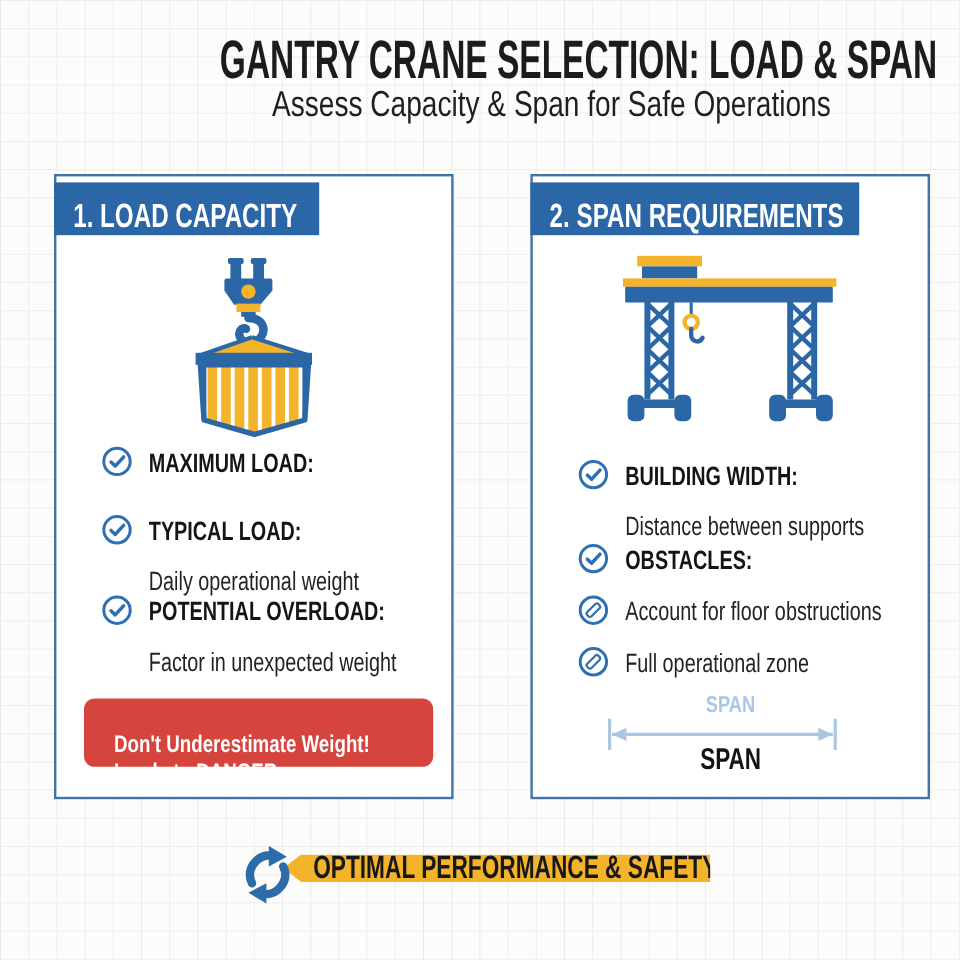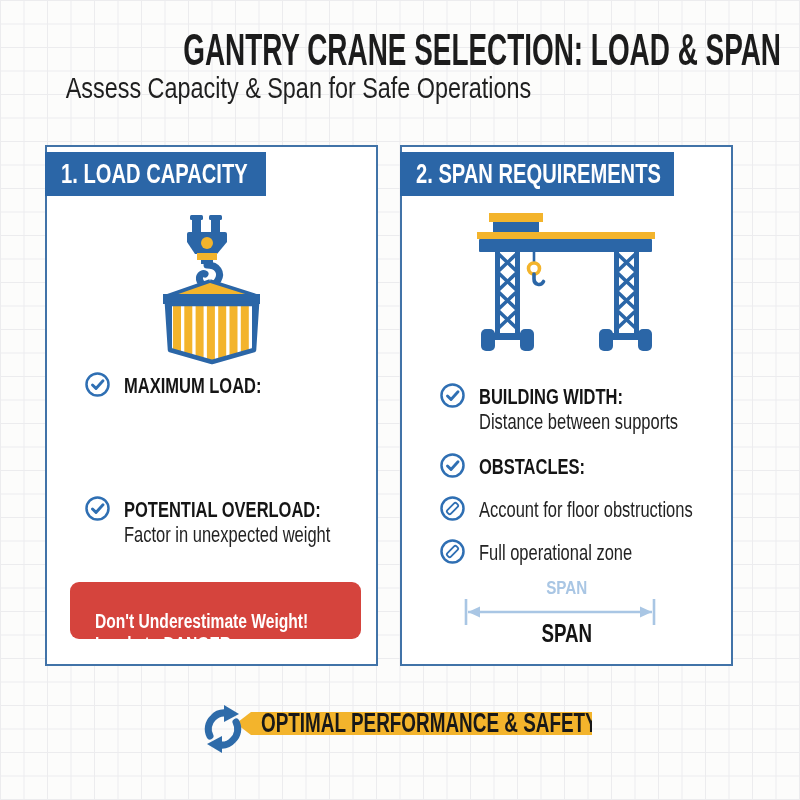--- a/index.html
+++ b/index.html
@@ -5,35 +5,35 @@
   html,body{margin:0;padding:0;}
   body{width:800px;height:800px;font-family:"Liberation Sans",sans-serif;-webkit-font-smoothing:antialiased;}
   .canvas{position:relative;width:800px;height:800px;overflow:hidden;background-color:#fcfcfb;
     background-image:linear-gradient(to right,#ececee 1px,transparent 1px),
                      linear-gradient(to bottom,#ececee 1px,transparent 1px);
     background-size:23.5px 23.5px;}
   .cx{display:inline-block;white-space:nowrap;transform-origin:center center;}
   .cl{display:inline-block;white-space:nowrap;transform-origin:left top;}
   .title{position:absolute;top:24px;left:0;width:800px;text-align:center;font-weight:700;font-size:45px;color:#1c1c1c;}
   .title .cx{transform:scaleX(.62);}
-  .subtitle{position:absolute;top:71px;left:0;width:758px;text-align:left;font-weight:400;font-size:30px;color:#1f1f1f;}
+  .subtitle{position:absolute;top:71px;left:0;width:758px;text-align:right;font-weight:400;font-size:30px;color:#1f1f1f;}
   .subtitle .cx{transform:scaleX(.78);}
   .card{position:absolute;top:145px;width:333px;height:521px;background:#ffffff;border:2.5px solid #4173a8;box-sizing:border-box;}
   .card-left{left:45px;}
-  .card-right{left:400px;}
-  .card-hd{position:absolute;top:5px;left:-2.5px;height:44px;background:#2b66a7;color:#fff;display:flex;align-items:center;padding-left:16px;box-sizing:border-box;}
+  .card-right{left:442px;}
+  .card-hd{position:absolute;top:5px;left:-2.5px;height:44px;background:#2b66a7;color:#fff;display:flex;align-items:flex-end;padding-left:16px;box-sizing:border-box;}
   .card-left .card-hd{width:221px;}
   .card-right .card-hd{width:274px;}
   .card-hd .cl{font-size:28px;font-weight:700;transform:scaleX(.72);}
   .illus{position:absolute;left:50%;transform:translateX(-50%);}
   .item{position:absolute;left:37px;display:flex;align-items:flex-start;gap:13px;}
   .item .ic{width:27px;height:27px;flex:none;margin-top:-3px;}
   .lbl{font-size:22px;font-weight:700;color:#151515;line-height:24px;}
   .lbl .cl{transform:scaleX(.75);}
-  .sub{font-size:22px;font-weight:400;color:#232323;line-height:24px;margin-top:1px;}
+  .sub{font-size:22px;font-weight:400;color:#232323;line-height:24px;margin-top:18px;}
   .sub .cl{transform:scaleX(.75);}
   .warn{position:absolute;left:23px;top:435px;width:291px;height:57px;background:#d5443d;border-radius:9px;display:flex;align-items:center;gap:11px;padding:0 8px 0 14px;box-sizing:border-box;}
   .warn-text{color:#ffffff;font-weight:700;font-size:20px;line-height:23px;margin-top:44px;}
   .warn-text .cl{transform:scaleX(.78);}
   .span-top{position:absolute;top:430px;left:0;width:100%;text-align:center;color:#a9c6e4;font-weight:700;font-size:19px;}
   .span-top .cx{transform:scaleX(.8);}
   .span-arrow{position:absolute;top:451px;left:62px;}
   .span-bottom{position:absolute;top:472px;left:0;width:100%;text-align:center;color:#141414;font-weight:700;font-size:25px;}
   .span-bottom .cx{transform:scaleX(.75);}
   .badge-icon{position:absolute;left:197px;top:703px;width:52px;height:52px;z-index:2;}
@@ -91,20 +91,30 @@
     <div class="item" style="top:227px;">
       <svg class="ic" viewBox="0 0 27 27">
         <circle cx="13.5" cy="13.5" r="11" fill="#fff" stroke="#2f6fb3" stroke-width="2.5"></circle>
         <path d="M8.5 14 L12 17.4 L19 9.8" stroke="#2f6fb3" stroke-width="2.9" fill="none" stroke-linecap="round" stroke-linejoin="round"></path>
       </svg>
       <div>
           <div class="lbl"><span class="cl">MAXIMUM LOAD:</span></div>
         </div>
     </div>
 
+    <div class="item" style="top:284px;">
+      <svg class="ic" viewBox="0 0 27 27">
+        <circle cx="13.5" cy="13.5" r="11" fill="#fff" stroke="#2f6fb3" stroke-width="2.5"></circle>
+        <path d="M8.5 14 L12 17.4 L19 9.8" stroke="#2f6fb3" stroke-width="2.9" fill="none" stroke-linecap="round" stroke-linejoin="round"></path>
+      </svg>
+      <div>
+        <div class="lbl"><span class="cl">TYPICAL LOAD:</span></div>
+        <div class="sub"><span class="cl">Daily operational weight</span></div>
+      </div>
+    </div>
 
     <div class="item" style="top:351px;">
       <svg class="ic" viewBox="0 0 27 27">
         <circle cx="13.5" cy="13.5" r="11" fill="#fff" stroke="#2f6fb3" stroke-width="2.5"></circle>
         <path d="M8.5 14 L12 17.4 L19 9.8" stroke="#2f6fb3" stroke-width="2.9" fill="none" stroke-linecap="round" stroke-linejoin="round"></path>
       </svg>
       <div>
         <div class="lbl"><span class="cl">POTENTIAL OVERLOAD:</span></div>
         <div class="sub"><span class="cl">Factor in unexpected weight</span></div>
       </div>

